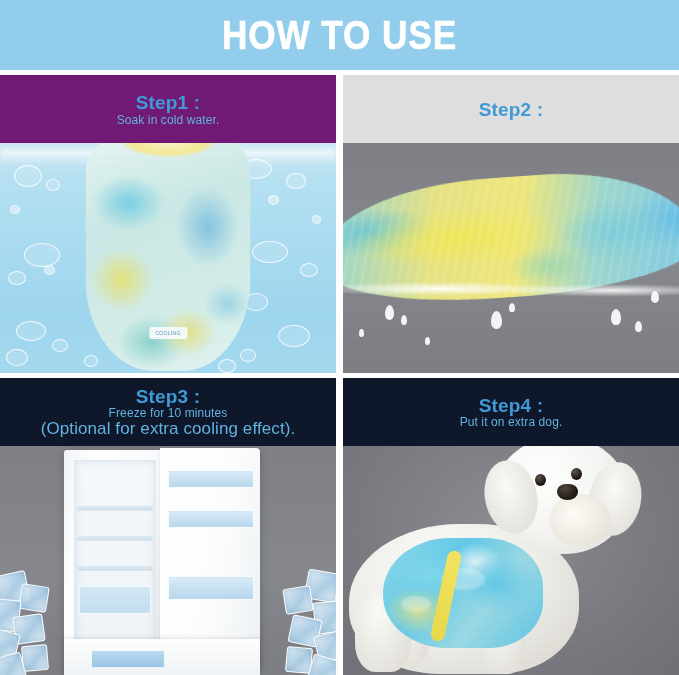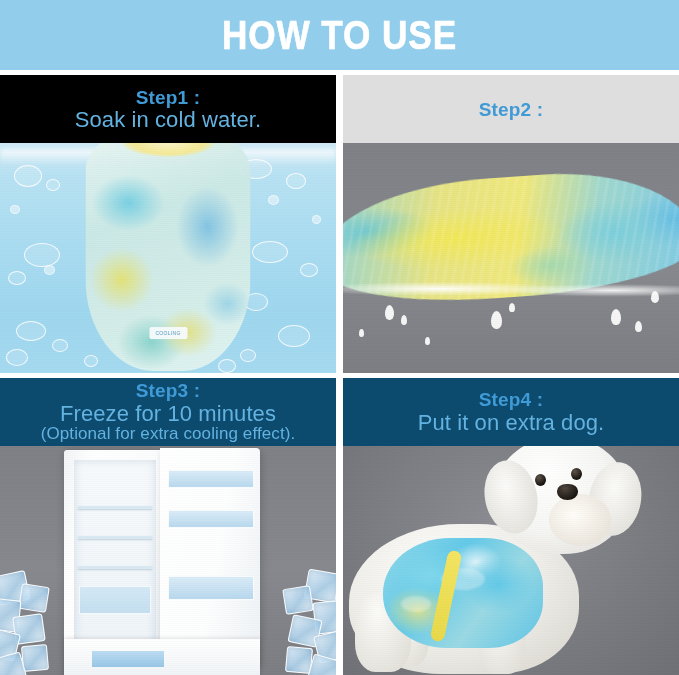--- a/index.html
+++ b/index.html
@@ -33,25 +33,25 @@
     column-gap:7px;row-gap:5px;
     padding:5px 0 0 0;box-sizing:border-box;
   }
   .panel{position:relative;overflow:hidden;display:flex;flex-direction:column;}
 
   .caption{
     flex:0 0 68px;position:relative;z-index:5;
     display:flex;flex-direction:column;align-items:center;justify-content:center;
     text-align:center;line-height:1.08;padding-top:2px;box-sizing:border-box;
   }
-  .cap-blue{background:#000000;}
+  .cap-blue{background:#701a75;}
   .cap-gray{background:#dedede;}
-  .cap-gray2{background:#0c4a6e;}
+  .cap-gray2{background:#0f172a;}
   .step-title{color:#3f9ad6;font-size:19px;font-weight:bold;letter-spacing:.2px;}
-  .step-line{color:#63b2e0;font-size:22px;font-weight:normal;letter-spacing:.1px;}
+  .step-line{color:#63b2e0;font-size:12px;font-weight:normal;letter-spacing:.1px;}
   .step-line.tight{font-size:17px;}
   .p3 .caption{flex:0 0 68px;}
 
   .art{flex:1 1 auto;position:relative;overflow:hidden;}
 
   
   .water{
     position:absolute;inset:0;
     background:
       linear-gradient(180deg,#cfeaf6 0%,#b7e2f3 14%,#a9dcf1 45%,#9ed7ef 75%,#a5daf0 100%);

